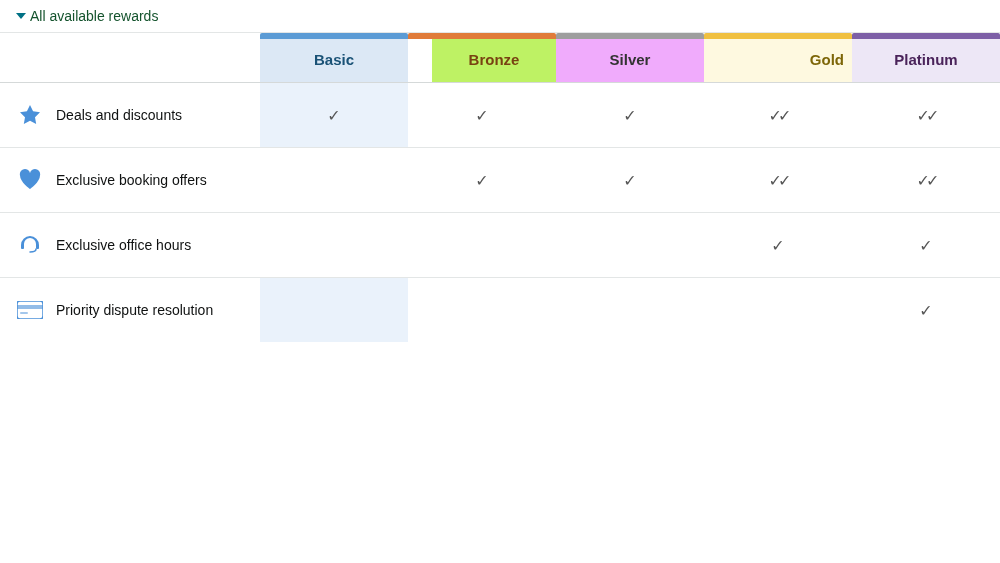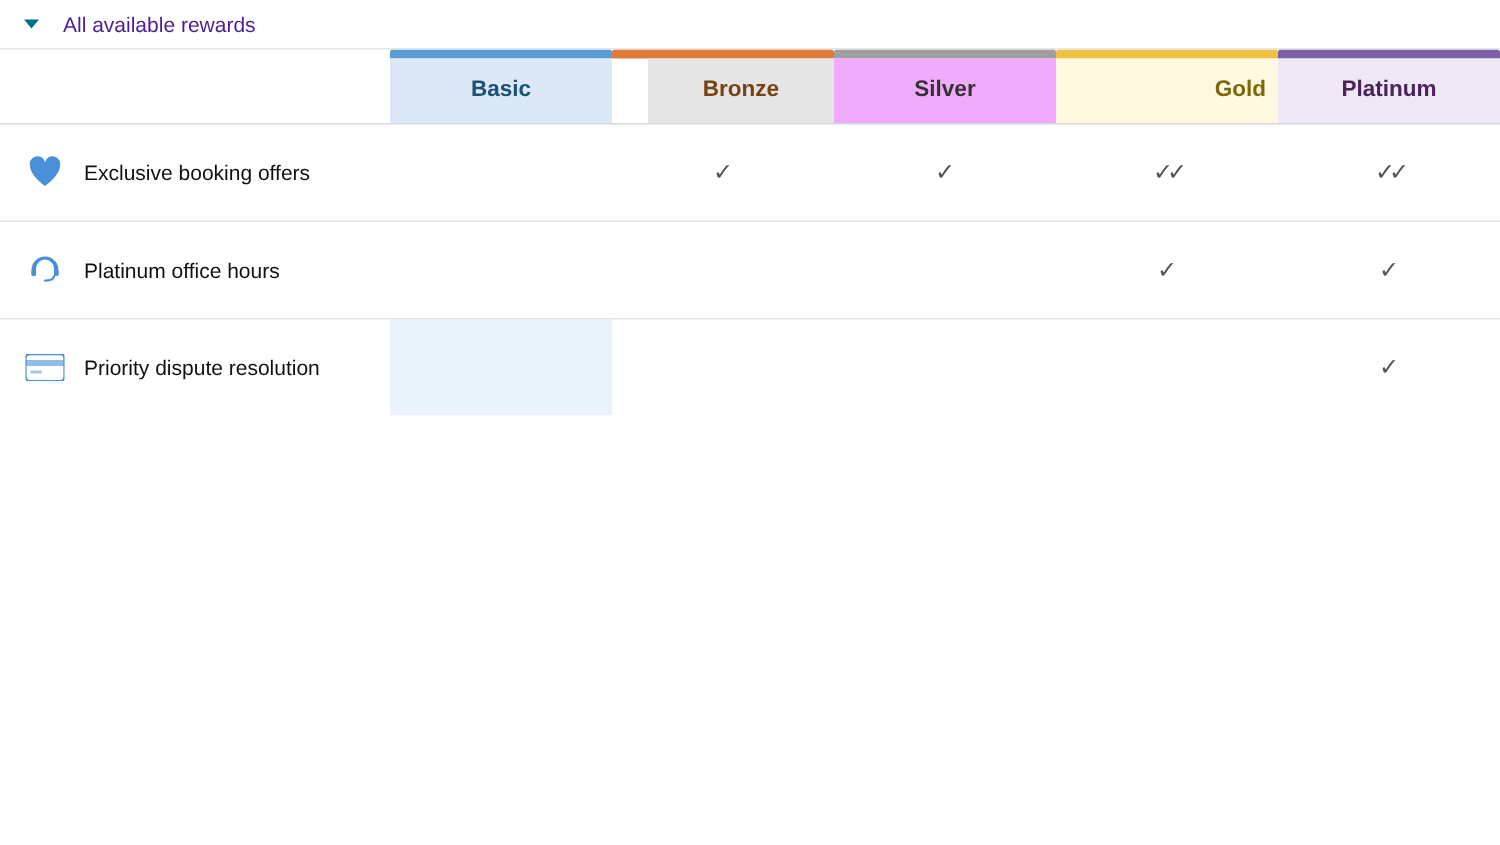--- a/index.html
+++ b/index.html
@@ -18,26 +18,26 @@
     }
 
     
     .nav-row {
       display: flex;
       align-items: center;
       padding: 8px 16px;
       border-bottom: 1px solid #e3e6e6;
     }
     .nav-link {
-      color: #4c1d95;
+      color: #14532d;
       font-size: 14px;
       cursor: pointer;
       display: flex;
       align-items: center;
-      gap: 12px;
+      gap: 0;
     }
     .chevron-down {
       display: inline-block;
       width: 0; height: 0;
       border-left: 5px solid transparent;
       border-right: 5px solid transparent;
       border-top: 6px solid #007185;
       margin-right: 4px;
     }
 
@@ -83,21 +83,21 @@
       font-weight: 700;
       font-size: 15px;
     }
 
     
     .basic-bar   { background: #5b9bd5; }
     .basic-box   { background: #dce8f5; color: #1a5276; }
 
     
     .bronze-bar  { background: #e07b39; }
-    .bronze-box  { background: #e5e5e5; color: #784212; margin-left: 24px; }
+    .bronze-box  { background: #bef264; color: #784212; margin-left: 24px; }
 
     
     .silver-bar  { background: #9e9e9e; }
     .silver-box  { background: #f0abfc; color: #333; }
 
     
     .gold-bar    { background: #f0c040; }
     .gold-box    { background: #fef9e0; color: #7d6608; text-align: right; }
 
     
@@ -211,20 +211,37 @@
           </th>
 
           <th class="tier-header-cell">
             <div class="tier-top-bar platinum-bar"></div>
             <div class="tier-label-box platinum-box">Platinum</div>
           </th>
         </tr>
       </thead>
       <tbody id="table-body">
 
+          <tr>
+            <td class="label-cell">
+    <div class="row-label-wrapper">
+      <div class="row-icon">
+                  <svg width="24" height="24" viewBox="0 0 24 24">
+        <polygon points="12,2 15.09,8.26 22,9.27 17,14.14 18.18,21.02 12,17.77 5.82,21.02 7,14.14 2,9.27 8.91,8.26" fill="#4a90d9"></polygon>
+      </svg>
+                </div>
+      <span class="row-label-text">Deals and discounts</span>
+    </div>
+            </td>
+            <td class="basic-shaded"><span class="check-single">✓</span></td>
+            <td><span class="check-single">✓</span></td>
+            <td><span class="check-single">✓</span></td>
+            <td><span style="color:#555;font-size:16px;letter-spacing:-4px;">✓✓</span></td>
+            <td><span style="color:#555;font-size:16px;letter-spacing:-4px;">✓✓</span></td>
+          </tr>
           <tr>
             <td class="label-cell">
     <div class="row-label-wrapper">
       <div class="row-icon">
                   <svg width="24" height="22" viewBox="0 0 24 22">
         <path d="M12 20 C12 20 2 13 2 6.5 A5 5 0 0 1 12 4 A5 5 0 0 1 22 6.5 C22 13 12 20 12 20Z" fill="#4a90d9"></path>
       </svg>
                 </div>
       <span class="row-label-text">Exclusive booking offers</span>
     </div>
@@ -239,21 +256,21 @@
             <td class="label-cell">
     <div class="row-label-wrapper">
       <div class="row-icon">
                   <svg width="24" height="24" viewBox="0 0 24 24">
         <path d="M12 3 A9 9 0 0 0 3 12 L3 15 A3 3 0 0 0 6 15 L6 11 A6 6 0 0 1 18 11 L18 15 A3 3 0 0 0 21 15 L21 12 A9 9 0 0 0 12 3Z" fill="#4a90d9"></path>
         <rect x="3" y="12" width="3" height="4" rx="1" fill="#4a90d9"></rect>
         <rect x="18" y="12" width="3" height="4" rx="1" fill="#4a90d9"></rect>
         <path d="M18 16 Q18 19 12 19" fill="none" stroke="#4a90d9" stroke-width="1.5" stroke-linecap="round"></path>
       </svg>
                 </div>
-      <span class="row-label-text">Platinum office hours</span>
+      <span class="row-label-text">Exclusive office hours</span>
     </div>
             </td>
             <td></td>
             <td></td>
             <td></td>
             <td><span class="check-single">✓</span></td>
             <td><span class="check-single">✓</span></td>
           </tr>
           <tr>
             <td class="label-cell">

